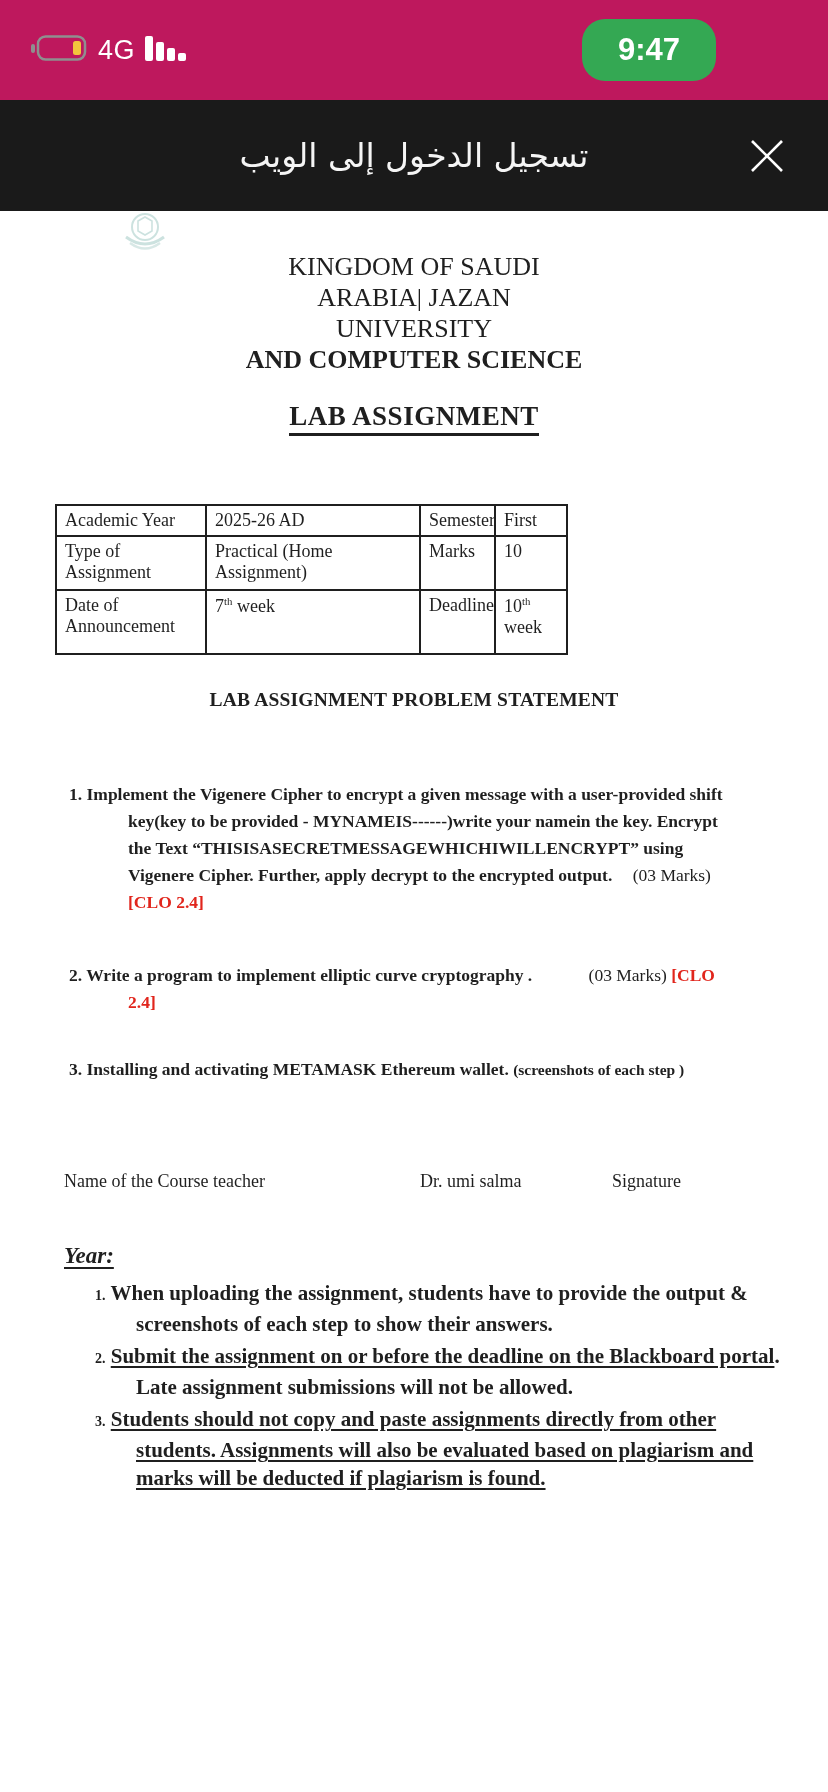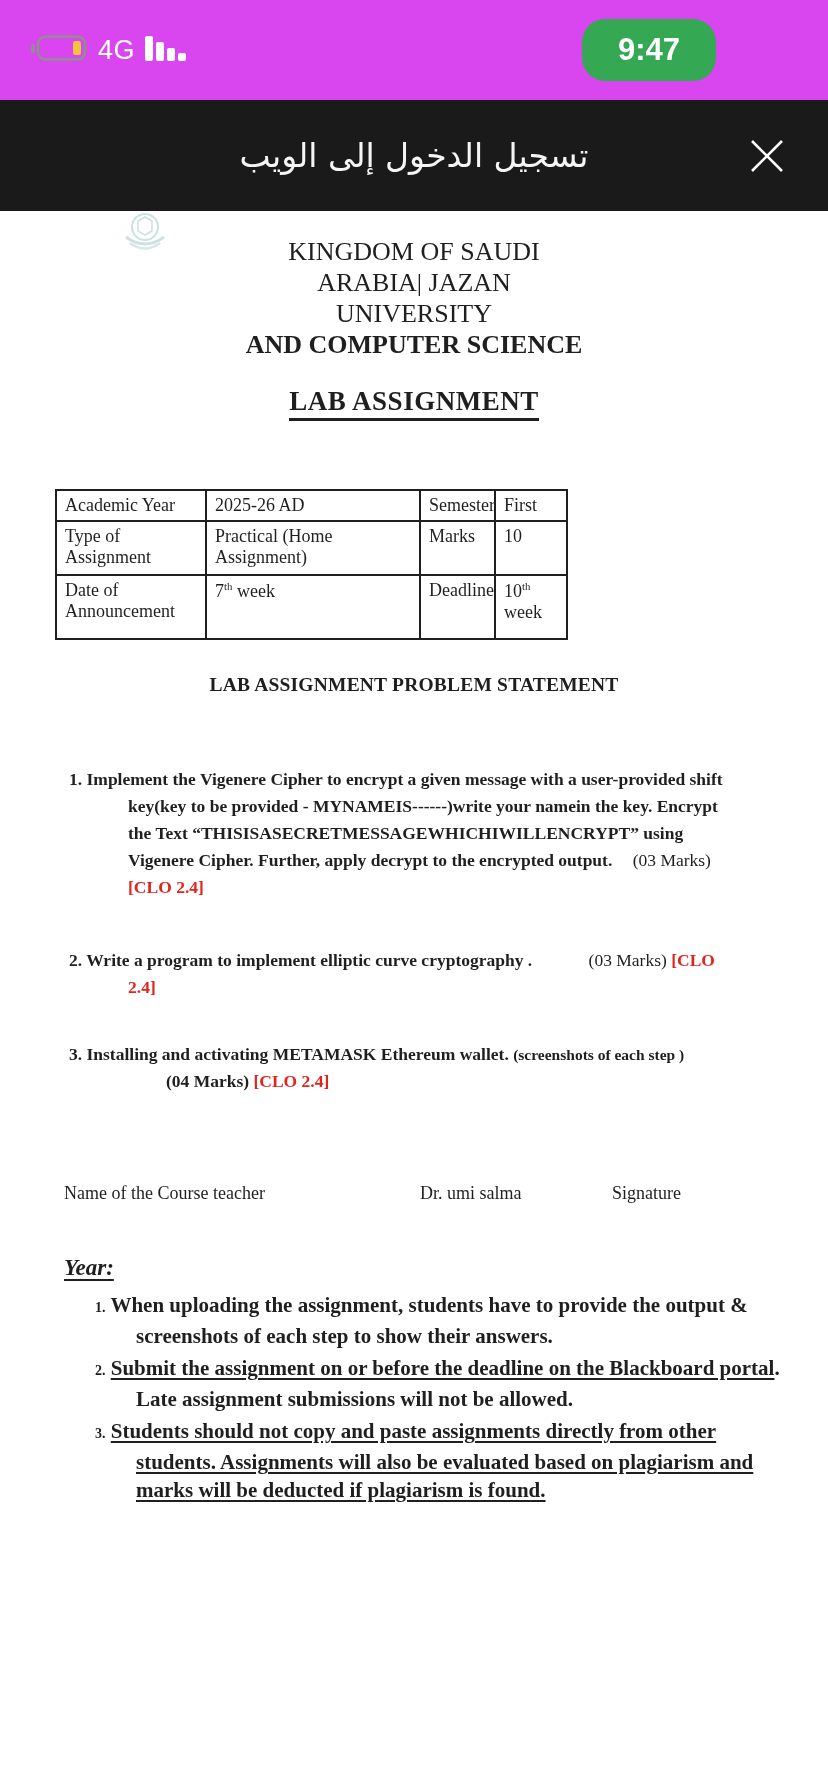--- a/index.html
+++ b/index.html
@@ -3,21 +3,21 @@
 <meta charset="utf-8">
 <style>
   html,body{margin:0;padding:0;}
   body{
     width:828px;height:1792px;position:relative;background:#ffffff;
     font-family:"Liberation Serif","DejaVu Serif",serif;color:#1f1f1f;
     overflow:hidden;
   }
   
   .statusbar{
-    height:100px;background:#d946ef;display:flex;align-items:center;
+    height:100px;background:#be185d;display:flex;align-items:center;
     justify-content:space-between;padding:0 0 0 30px;box-sizing:border-box;
   }
   .status-left{display:flex;align-items:center;gap:10px;}
   .net-label{
     color:#ffffff;font-family:"Liberation Sans","DejaVu Sans",sans-serif;
     font-size:27px;font-weight:400;letter-spacing:0.5px;
   }
   .time-pill{
     background:#34A853;color:#ffffff;border-radius:23px;min-width:134px;height:62px;
     display:flex;align-items:center;justify-content:center;margin-right:112px;
@@ -29,21 +29,21 @@
   }
   .webheader-title{
     position:absolute;left:0;right:0;text-align:center;color:#f5f5f5;
     font-family:"DejaVu Sans","Liberation Sans",sans-serif;font-size:33px;direction:rtl;
   }
   .close-btn{
     position:absolute;right:38px;top:50%;transform:translateY(-50%);
     background:transparent;border:none;padding:0;cursor:pointer;line-height:0;
   }
   
-  .document{position:relative;background:#ffffff;padding-top:25px;}
+  .document{position:relative;background:#ffffff;padding-top:40px;}
   .watermark{position:absolute;left:116px;top:-4px;opacity:0.45;}
   .doc-center{text-align:center;line-height:31px;font-size:26px;}
   .doc-center .bold{font-weight:700;}
   .lab-title-wrap{text-align:center;margin-top:26px;}
   .lab-title{
     display:inline-block;font-size:27px;font-weight:700;
     border-bottom:3px solid #1f1f1f;padding-bottom:1px;letter-spacing:0.5px;
   }
   
   table.info{
@@ -198,24 +198,20 @@
     </span>
     <div class="cont-line red">2.4]</div>
   </div>
 
   <div class="prob p3">
     <span style="white-space:nowrap;">
       <span>3.</span>
       <span>Installing and activating METAMASK Ethereum wallet.</span>
       <span class="small-note">(screenshots of each step )</span>
     </span>
-    <div class="p3-line2">
-      <span>(04 Marks)</span>
-      <span class="red">[CLO 2.4]</span>
-    </div>
   </div>
 
   <div class="teacher-row">
     <span class="t-label">Name of the Course teacher</span>
     <span class="t-name">Dr. umi salma</span>
     <span class="t-sign">Signature</span>
   </div>
 
   <div>
     <span class="note-heading">Year:</span>

